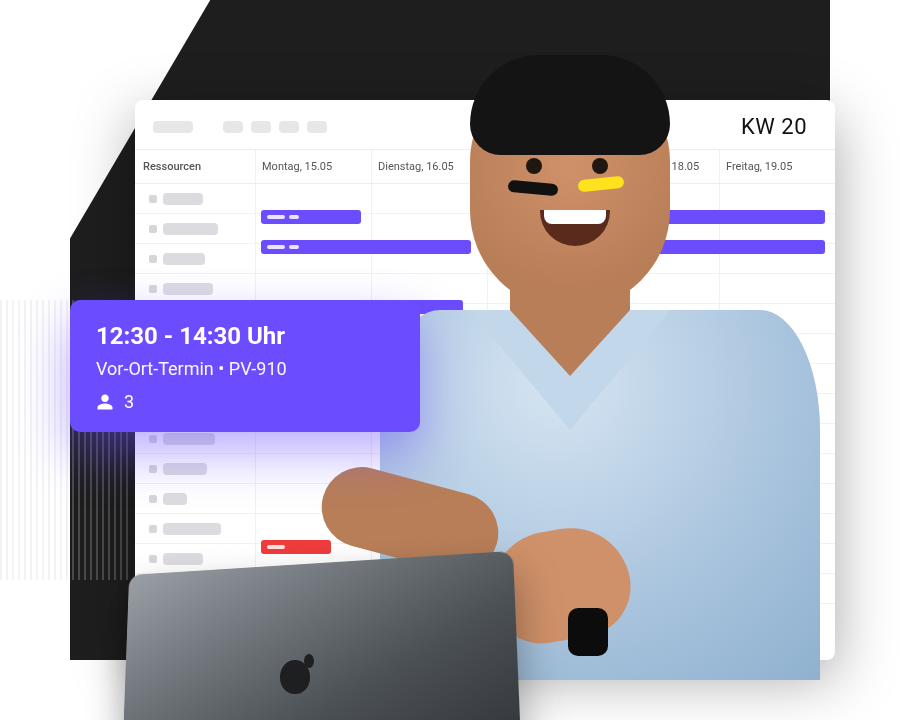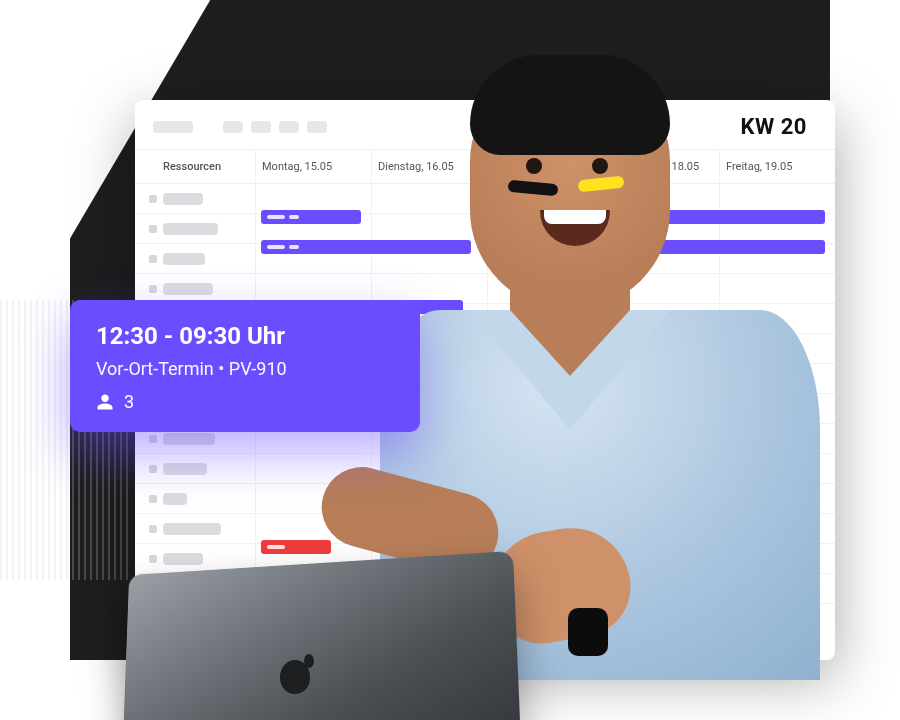--- a/index.html
+++ b/index.html
@@ -47,42 +47,42 @@
   .pill {
     background: #e7e7e9;
     border-radius: 4px;
     height: 12px;
   }
   .pill.w40  { width: 40px; }
   .pill.w20  { width: 20px; }
   .spacer { flex: 1; }
   .week-label {
     font-size: 22px;
-    font-weight: 700;
+    font-weight: 400;
     letter-spacing: .5px;
     color: #111;
     padding-right: 10px;
   }
 
   .grid-head {
     display: grid;
     grid-template-columns: 120px repeat(5, 1fr);
     border-bottom: 1px solid #eee;
   }
   .grid-head > div {
     padding: 10px 6px;
     font-size: 11px;
     color: #555;
     border-left: 1px solid #f1f1f1;
     text-align: left;
     white-space: nowrap;
   }
   .grid-head > div:first-child {
     text-align: left;
-    padding-left: 28px;
+    padding-left: 8px;
     border-left: none;
     font-weight: 500;
   }
 
   .grid-body {
     display: grid;
     grid-template-columns: 120px repeat(5, 1fr);
   }
   .res-cell {
     border-bottom: 1px solid #f1f1f1;
@@ -511,21 +511,21 @@
   <div class="eye r"></div>
   <div class="paint-b"></div>
   <div class="paint-y"></div>
   <div class="smile"></div>
   <div class="teeth"></div>
   <div class="laptop"></div>
   <div class="apple"></div>
 </div>
 
 <div class="popover">
-  <div class="time">12:30 - 09:30 Uhr</div>
+  <div class="time">12:30 - 14:30 Uhr</div>
   <div class="line">
     <span>Vor-Ort-Termin</span><span> • </span><span>PV-910</span>
   </div>
   <div class="attn">
     <svg class="person-icon" viewBox="0 0 24 24">
         <path d="M12 12c2.8 0 5-2.2 5-5s-2.2-5-5-5-5 2.2-5 5 2.2 5 5 5zm0 2c-3.3 0-10 1.7-10 5v3h20v-3c0-3.3-6.7-5-10-5z"></path>
       </svg>
     <span>3</span>
   </div>
 </div>

